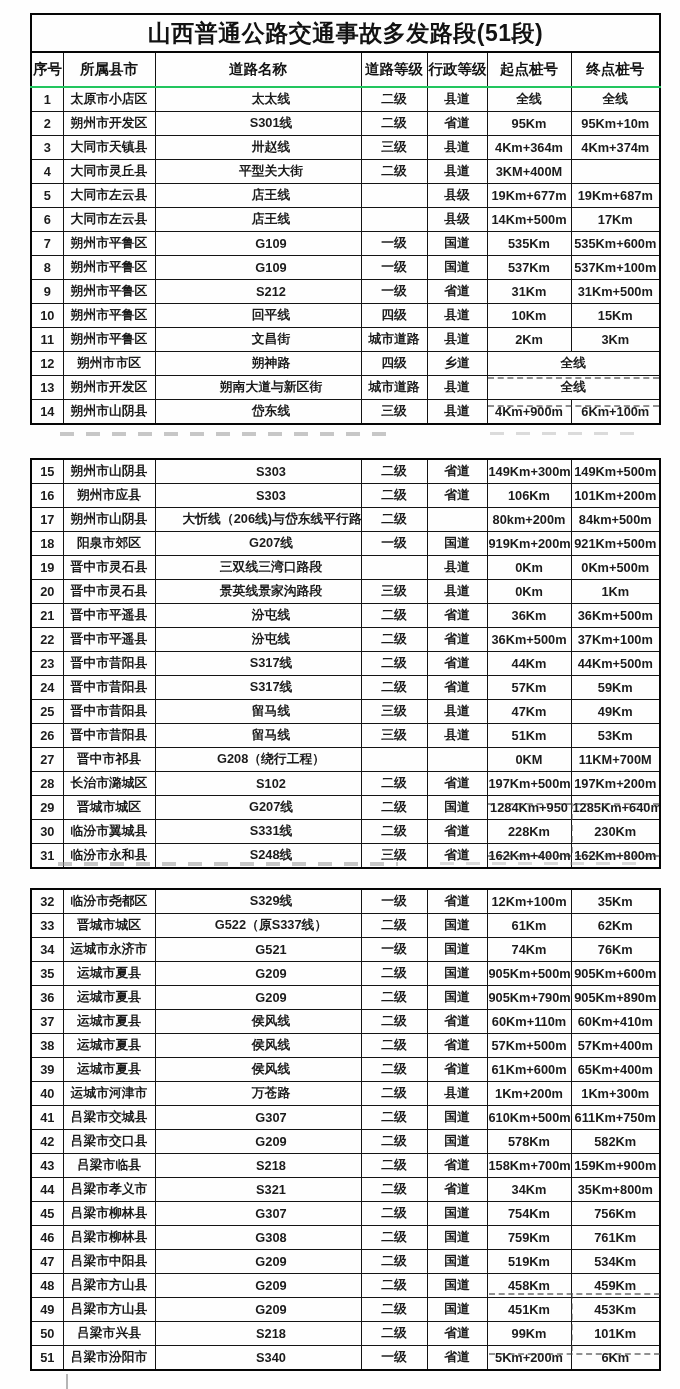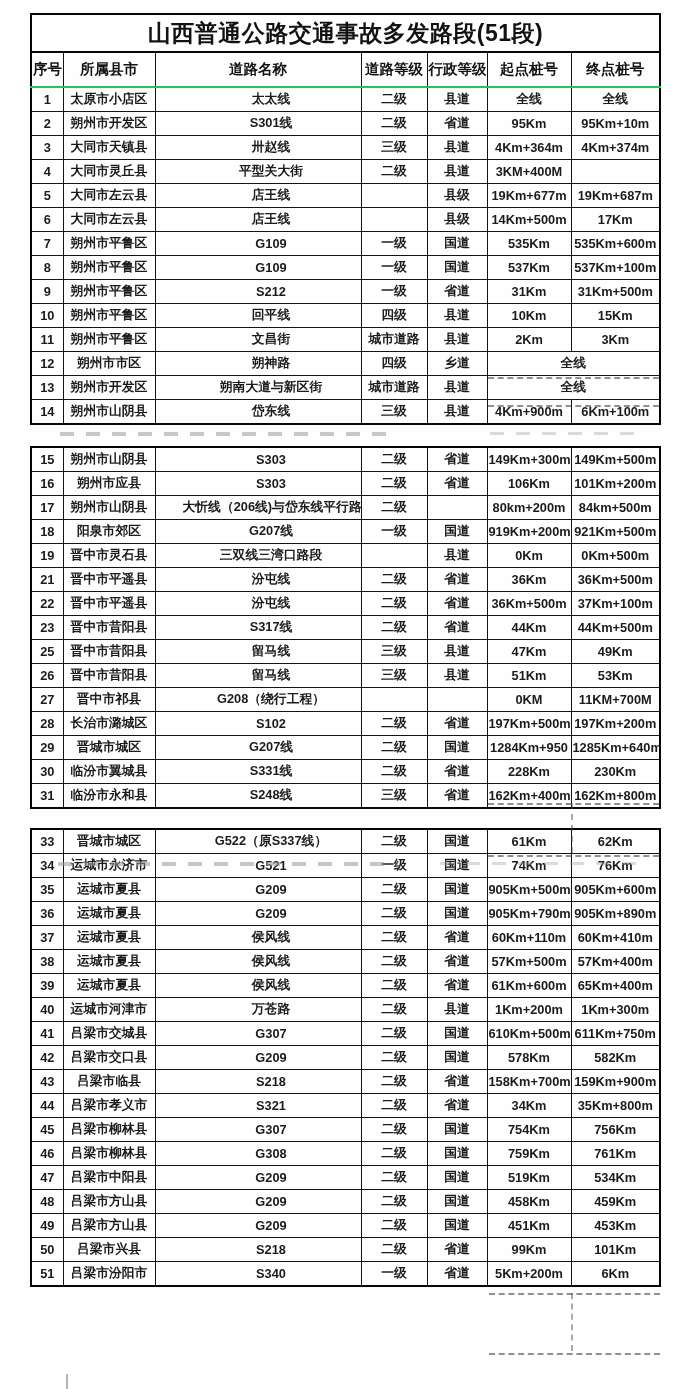--- a/index.html
+++ b/index.html
@@ -1,20 +1,20 @@
 <!DOCTYPE html>
 <html><head>
 <meta charset="utf-8">
 <style>
   html,body { margin:0; padding:0; background:#ffffff; }
   body { width:680px; height:1389px; font-family:"Liberation Sans","DejaVu Sans",sans-serif; }
   .sheet { position:relative; width:680px; height:1389px; background:#fefefe; overflow:hidden; }
   .tablewrap { position:absolute; left:30px; top:13px; width:626px; }
   table { border-collapse:collapse; table-layout:fixed; width:629px; border:2px solid #060606; }
-  table.sec2 { margin-top:21px; }
+  table.sec2 { margin-top:33px; }
   table.sec3 { margin-top:19px; }
   th, td {
     border:1px solid #141414;
     text-align:center; vertical-align:middle;
     padding:0 1px; overflow:hidden; white-space:nowrap;
     color:#1b1b1b;
   }
   td.title-cell {
     height:36px; font-size:23px; font-weight:bold; letter-spacing:0.5px;
     border-bottom:2px solid #060606; color:#121212;
@@ -247,20 +247,29 @@
           <tr>
             <td class="c-no">19</td>
             <td class="c-county">晋中市灵石县</td>
             <td class="c-road">三双线三湾口路段</td>
             <td class="c-grade"></td>
             <td class="c-admin">县道</td>
             <td>0Km</td>
             <td>0Km+500m</td>
           </tr>
           <tr>
+            <td class="c-no">20</td>
+            <td class="c-county">晋中市灵石县</td>
+            <td class="c-road">景英线景家沟路段</td>
+            <td class="c-grade">三级</td>
+            <td class="c-admin">县道</td>
+            <td>0Km</td>
+            <td>1Km</td>
+          </tr>
+          <tr>
             <td class="c-no">21</td>
             <td class="c-county">晋中市平遥县</td>
             <td class="c-road">汾屯线</td>
             <td class="c-grade">二级</td>
             <td class="c-admin">省道</td>
             <td>36Km</td>
             <td>36Km+500m</td>
           </tr>
           <tr>
             <td class="c-no">22</td>
@@ -272,20 +281,29 @@
             <td>37Km+100m</td>
           </tr>
           <tr>
             <td class="c-no">23</td>
             <td class="c-county">晋中市昔阳县</td>
             <td class="c-road">S317线</td>
             <td class="c-grade">二级</td>
             <td class="c-admin">省道</td>
             <td>44Km</td>
             <td>44Km+500m</td>
+          </tr>
+          <tr>
+            <td class="c-no">24</td>
+            <td class="c-county">晋中市昔阳县</td>
+            <td class="c-road">S317线</td>
+            <td class="c-grade">二级</td>
+            <td class="c-admin">省道</td>
+            <td>57Km</td>
+            <td>59Km</td>
           </tr>
           <tr>
             <td class="c-no">25</td>
             <td class="c-county">晋中市昔阳县</td>
             <td class="c-road">留马线</td>
             <td class="c-grade">三级</td>
             <td class="c-admin">县道</td>
             <td>47Km</td>
             <td>49Km</td>
           </tr>
@@ -351,20 +369,29 @@
         <col style="width:32px">
           <col style="width:92px">
           <col style="width:206px">
         <col style="width:66px">
           <col style="width:60px">
           <col style="width:84px">
           <col style="width:89px">
       </colgroup>
       <tbody>
           <tr>
+            <td class="c-no">32</td>
+            <td class="c-county">临汾市尧都区</td>
+            <td class="c-road">S329线</td>
+            <td class="c-grade">一级</td>
+            <td class="c-admin">省道</td>
+            <td>12Km+100m</td>
+            <td>35Km</td>
+          </tr>
+          <tr>
             <td class="c-no">33</td>
             <td class="c-county">晋城市城区</td>
             <td class="c-road">G522（原S337线）</td>
             <td class="c-grade">二级</td>
             <td class="c-admin">国道</td>
             <td>61Km</td>
             <td>62Km</td>
           </tr>
           <tr>
             <td class="c-no">34</td>

